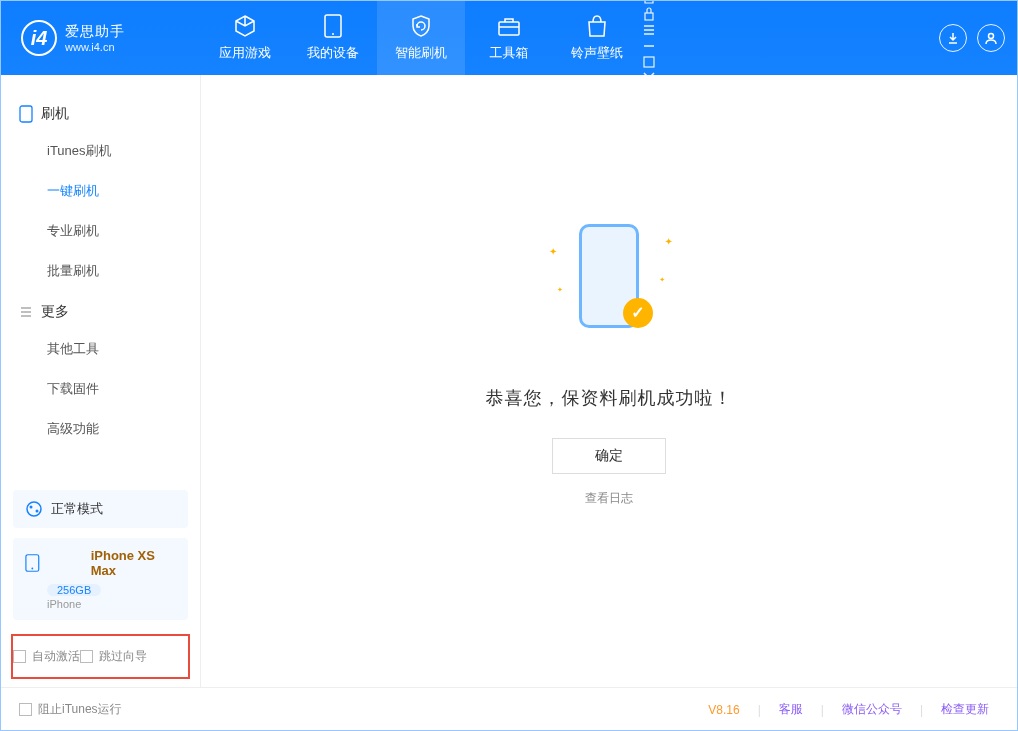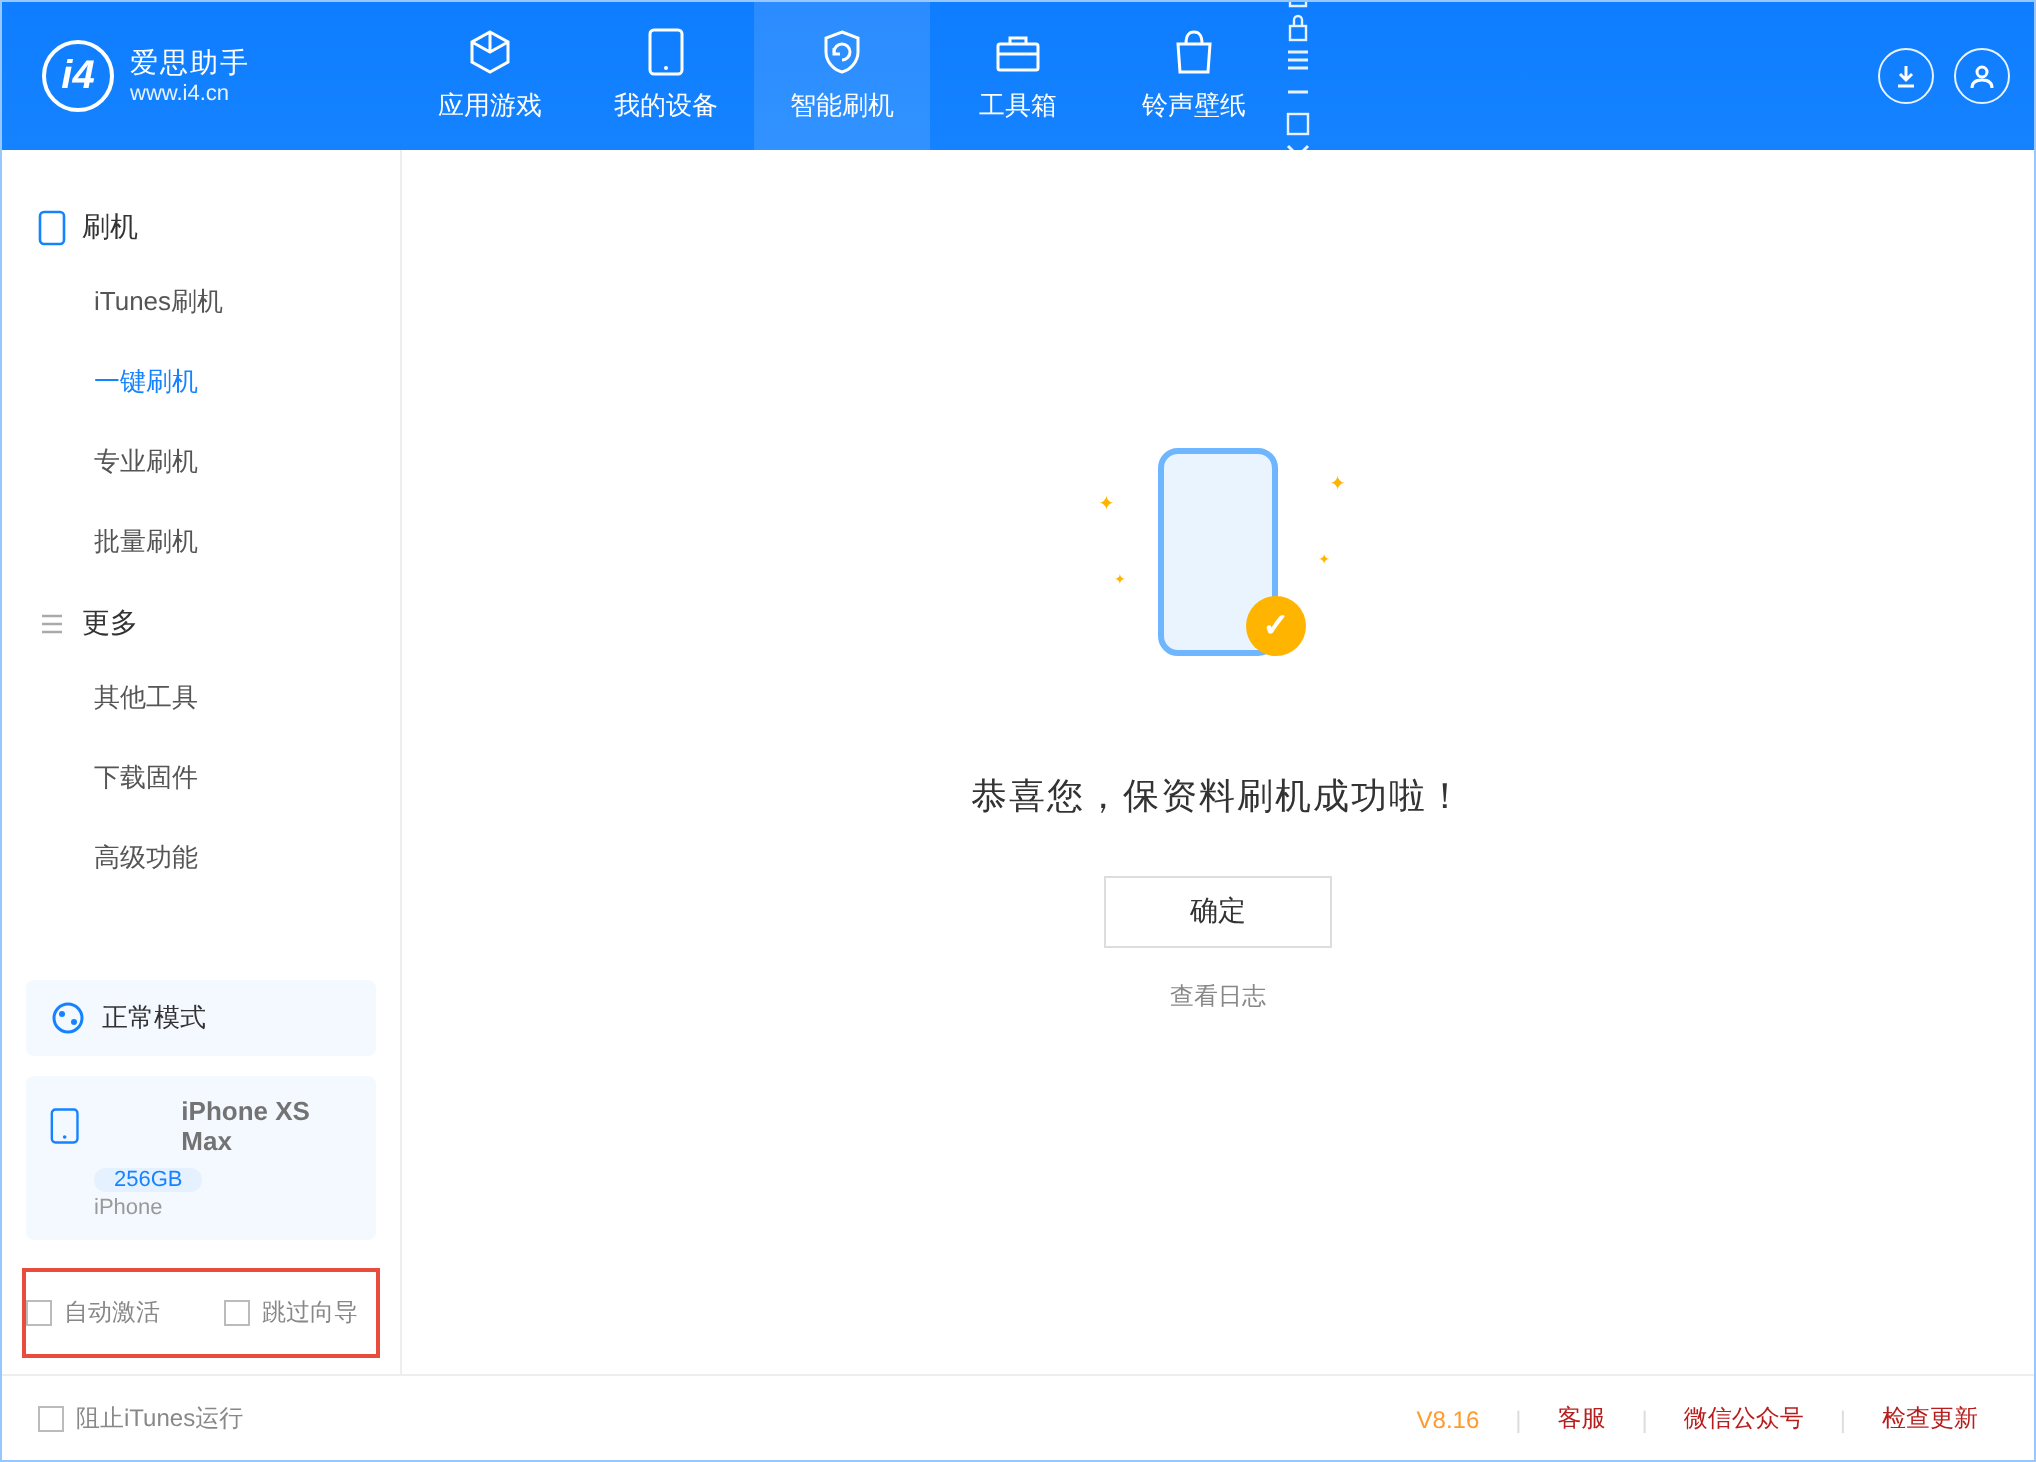--- a/index.html
+++ b/index.html
@@ -20,37 +20,37 @@
 .body-area{display:flex;height:612px;}
 .sidebar{width:200px;border-right:1px solid #eee;display:flex;flex-direction:column;padding-top:18px;}
 .side-section{padding:0 18px;}
 .side-header{display:flex;align-items:center;gap:8px;font-size:14px;color:#333;font-weight:500;margin:12px 0 8px;}
 .side-item{padding:11px 0 11px 28px;font-size:13px;color:#555;cursor:pointer;}
 .side-item.active{color:#1583ff;}
 .side-spacer{flex:1;}
 .device-card{margin:8px 12px 0;background:#f4f8ff;border-radius:4px;padding:10px 12px;}
 .mode-card{display:flex;align-items:center;gap:8px;font-size:13px;color:#333;}
 .dev-card{margin-top:10px;}
-.dev-name{font-size:13px;font-weight:600;color:#737373;margin-left:6px;padding-left:45px;}
+.dev-name{font-size:13px;font-weight:600;color:#a16207;margin-left:6px;padding-left:45px;}
 .dev-badge{display:inline-block;background:#e6f1ff;color:#1583ff;font-size:11px;padding:0 10px;border-radius:10px;margin-top:6px;margin-left:22px;}
 .dev-type{font-size:11px;color:#999;margin-top:0;margin-left:22px;}
-.check-row{display:flex;gap:32px;padding:12px 0;border:2px solid #e74c3c;margin:14px 10px 8px;}
+.check-row{display:flex;gap:0;padding:12px 0;border:2px solid #e74c3c;margin:14px 10px 8px;}
 .check-item{display:flex;align-items:center;gap:6px;font-size:12px;color:#888;}
 .checkbox{width:13px;height:13px;border:1px solid #bbb;}
 .main{flex:1;display:flex;flex-direction:column;align-items:center;justify-content:center;}
 .phone-illus{position:relative;width:140px;height:140px;margin-top:-40px;}
 .phone-body{position:absolute;left:40px;top:8px;width:60px;height:104px;border:3px solid #6eb6ff;border-radius:10px;background:#eaf4ff;}
 .phone-check{position:absolute;right:26px;bottom:28px;width:30px;height:30px;background:#ffb400;border-radius:50%;display:flex;align-items:center;justify-content:center;color:#fff;font-size:16px;font-weight:bold;}
 .sparkle{position:absolute;color:#ffb400;font-size:10px;}
 .msg{font-size:18px;color:#333;margin-top:30px;letter-spacing:1px;}
 .ok-btn{margin-top:28px;padding:8px 42px;border:1px solid #ddd;background:#fff;font-size:14px;color:#333;cursor:pointer;}
 .log-link{margin-top:16px;font-size:12px;color:#888;cursor:pointer;}
 .footer{height:44px;border-top:1px solid #eee;display:flex;padding:12px 18px;font-size:12px;color:#888;}
 .footer-right{margin-left:auto;display:flex;align-items:center;gap:8px;}
-.footer-link{color:#b91c1c;cursor:pointer;padding:0 10px;}
+.footer-link{color:#8b5cf6;cursor:pointer;padding:0 10px;}
 .footer-sep{color:#ddd;}
 .ver{color:#ff9a2e;padding-right:10px;}
 svg{display:block;}
 </style>
 </head>
 <body>
 
 <div class="titlebar">
   <div class="logo-area">
     <div class="logo-badge">i4</div>

